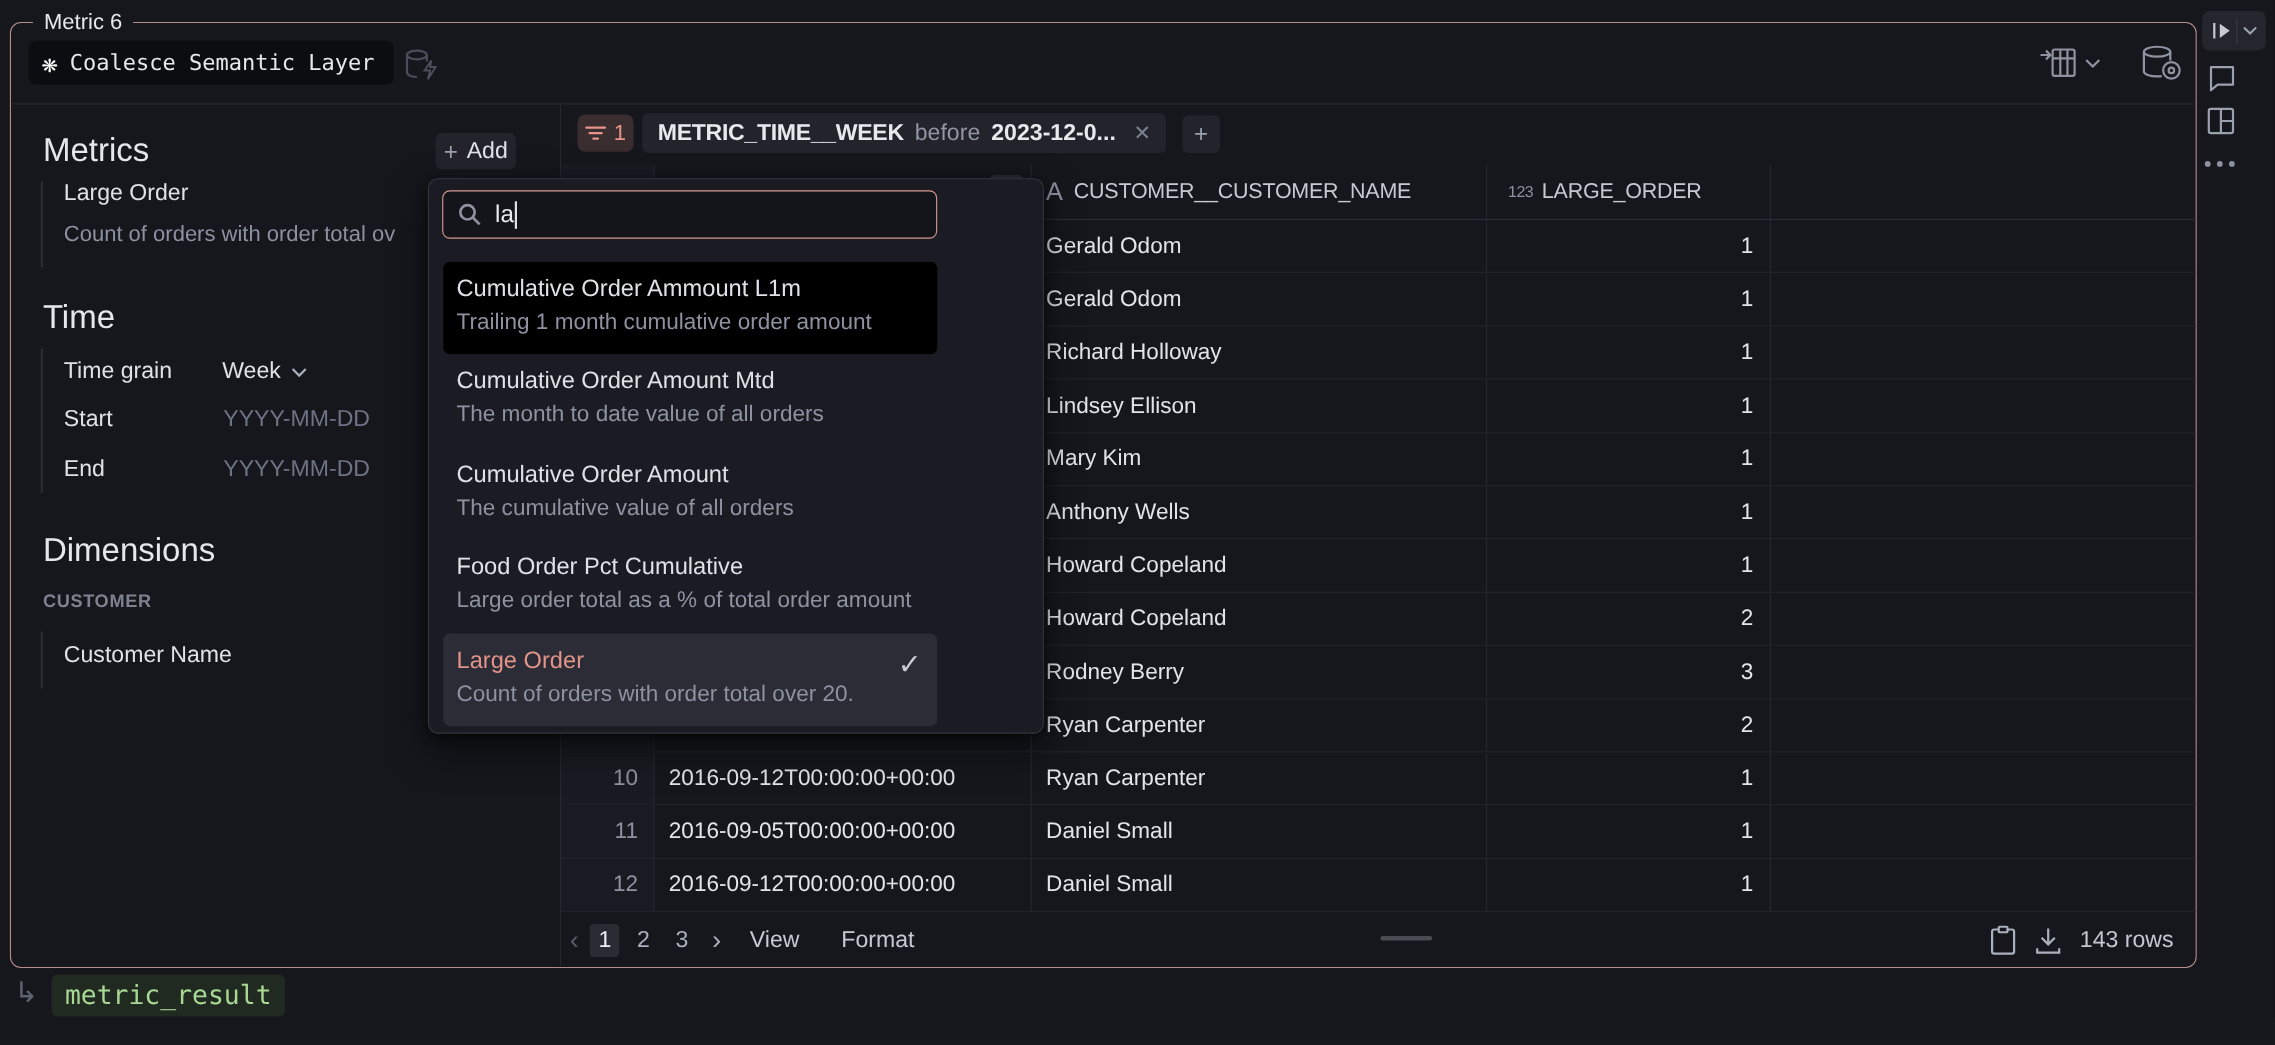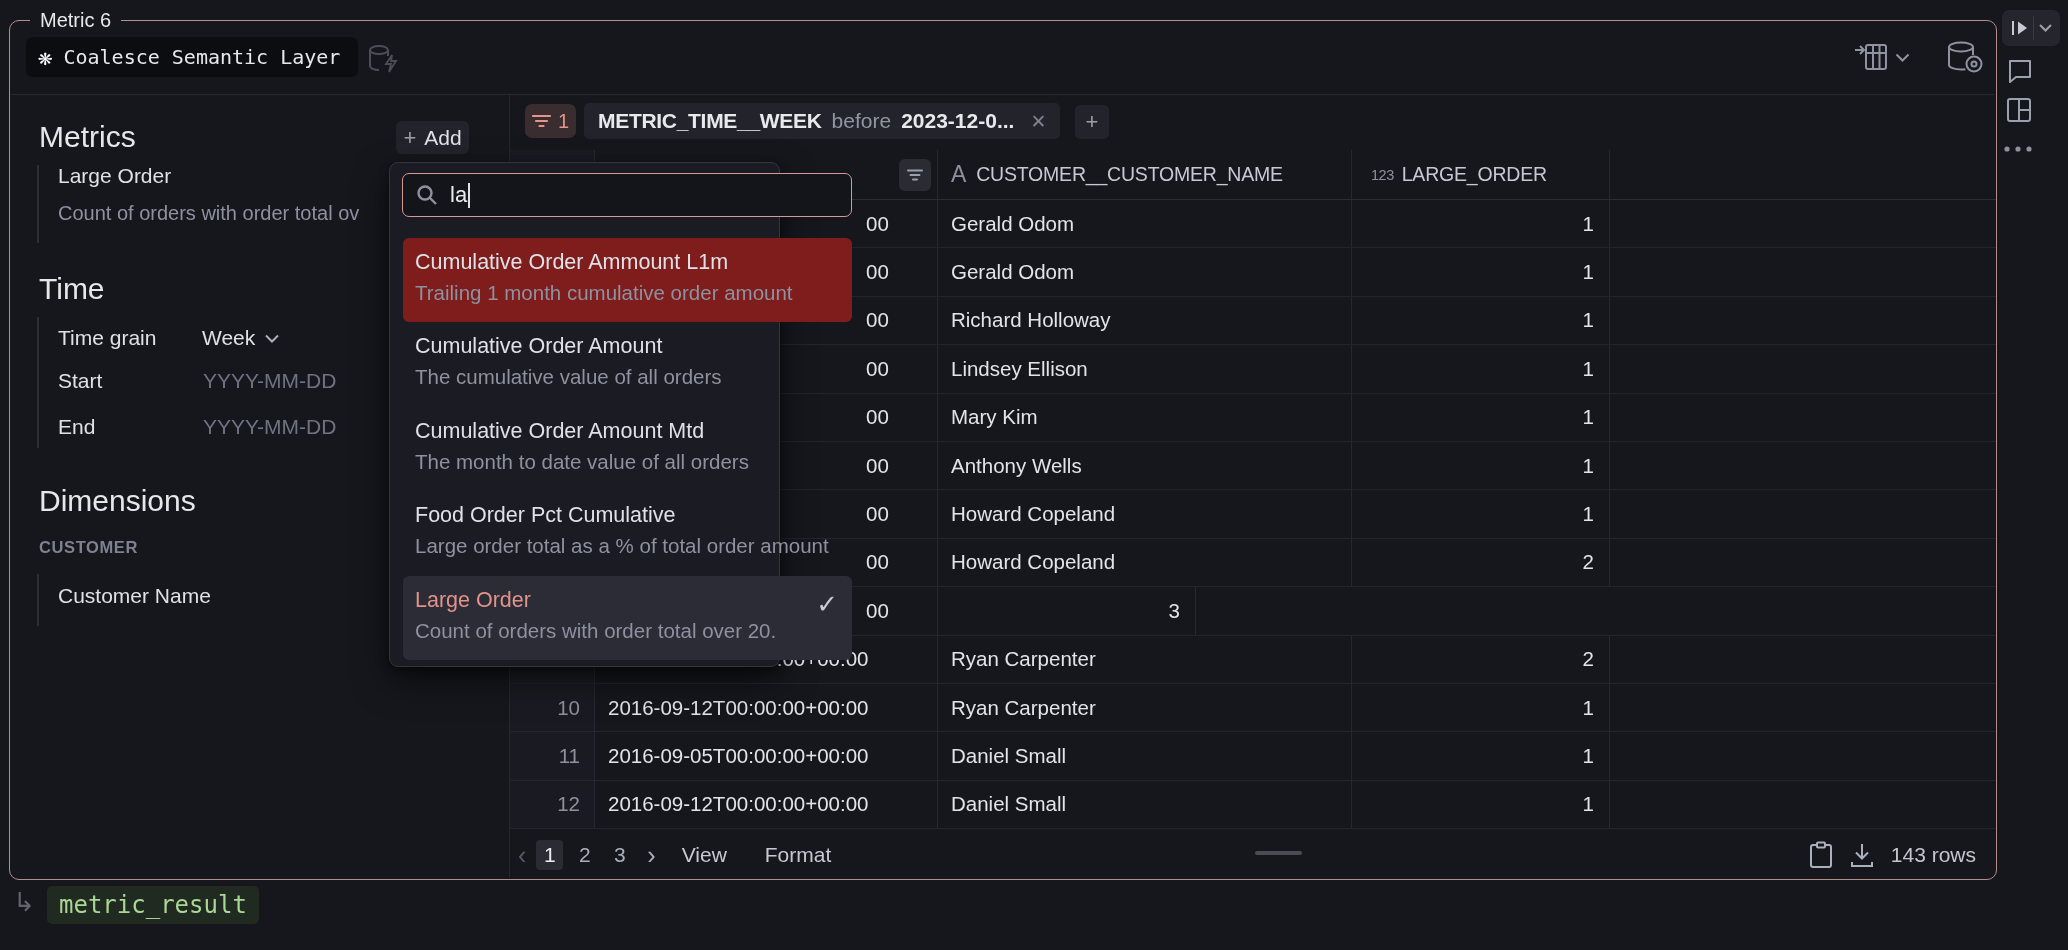--- a/index.html
+++ b/index.html
@@ -68,29 +68,29 @@
   .pg-next{color:#aab0bc;font-size:25px;margin:0 4px 0 6px;}
   .pg{width:27px;height:30px;display:flex;align-items:center;justify-content:center;border-radius:4px;margin-right:8px;}
   .pg.cur{background:#2a2b33;color:#eceef1;}
   .foot-link{color:#c6c9d1;text-align:right;}
   .view{margin-left:22px;}
   .format{margin-left:38px;}
   .foot-right{margin-left:auto;display:flex;align-items:center;gap:16px;padding-right:20px;color:#c3c6ce;}
   .hscroll{left:1255px;top:851px;width:47px;height:4px;background:#4a4b53;border-radius:2px;}
 
   
-  .dropdown{left:389px;top:162px;width:391px;height:505px;background:#1b1c23;border:1px solid #33343d;border-radius:9px;
+  .dropdown{left:389px;top:162px;width:560px;height:505px;background:#1b1c23;border:1px solid #33343d;border-radius:9px;
             box-shadow:0 14px 34px rgba(0,0,0,.55),0 3px 10px rgba(0,0,0,.4);z-index:30;box-sizing:border-box;}
   .search{position:absolute;left:12px;top:10px;width:450px;height:44px;border:1.8px solid #d89a90;border-radius:7px;background:#14151a;
           display:flex;align-items:center;padding-left:12px;gap:11px;box-sizing:border-box;}
   .search-text{font-size:22px;color:#e9eaee;display:flex;align-items:center;}
   .caret{display:inline-block;width:1.8px;height:25px;background:#dfe1e6;margin-left:1px;}
   .dd-list{position:absolute;left:13px;top:75px;width:449px;}
   .dd-item{height:84.4px;padding:9px 12px;box-sizing:border-box;border-radius:6px;position:relative;}
-  .dd-item.hl{background:#7f1d1d;}
+  .dd-item.hl{background:#000000;}
   .dd-item.sel{background:#2b2c35;}
   .dd-title{font-size:21.5px;color:#dfe1e6;line-height:31px;white-space:nowrap;}
   .dd-item.sel .dd-title{color:#e2938a;}
   .dd-desc{font-size:20.5px;color:#8d91a0;line-height:30px;white-space:nowrap;}
   .check{display:none;position:absolute;right:14px;top:13px;color:#c9ccd4;font-size:26px;}
   .dd-item.sel .check{display:block;}
 
   
   .out-arrow{left:13px;top:889px;color:#5f6470;font-size:26px;line-height:26px;}
   .out-pill{left:47px;top:886px;background:#202a21;border-radius:5px;padding:5px 12px;font-size:24px;color:#a9d794;}
@@ -325,20 +325,21 @@
         <div class="cname">Howard Copeland</div>
         <div class="cval body">2</div>
         <div class="crest"></div>
       </div>
         <div class="trow">
         <div class="cnum">8</div>
         <div class="cdate">
           <span></span>
           <span class="date-tail">00</span>
         </div>
+        <div class="cname">Rodney Berry</div>
         <div class="cval body">3</div>
         <div class="crest"></div>
       </div>
         <div class="trow">
         <div class="cnum">9</div>
         <div class="cdate">
           <span>2016-08-29T00:00:00+00:00</span>
           <span class="date-tail"></span>
         </div>
         <div class="cname">Ryan Carpenter</div>
@@ -421,27 +422,27 @@
       </span>
     </div>
     <div class="dd-list">
 
     <div class="dd-item hl">
         <div class="dd-title">Cumulative Order Ammount L1m</div>
         <div class="dd-desc">Trailing 1 month cumulative order amount</div>
 
       </div>
         <div class="dd-item">
+        <div class="dd-title">Cumulative Order Amount Mtd</div>
+        <div class="dd-desc">The month to date value of all orders</div>
+
+      </div>
+        <div class="dd-item">
         <div class="dd-title">Cumulative Order Amount</div>
         <div class="dd-desc">The cumulative value of all orders</div>
-
-      </div>
-        <div class="dd-item">
-        <div class="dd-title">Cumulative Order Amount Mtd</div>
-        <div class="dd-desc">The month to date value of all orders</div>
 
       </div>
         <div class="dd-item">
         <div class="dd-title">Food Order Pct Cumulative</div>
         <div class="dd-desc">Large order total as a % of total order amount</div>
 
       </div>
         <div class="dd-item sel">
         <div class="dd-title">Large Order</div>
         <div class="dd-desc">Count of orders with order total over 20.</div>

